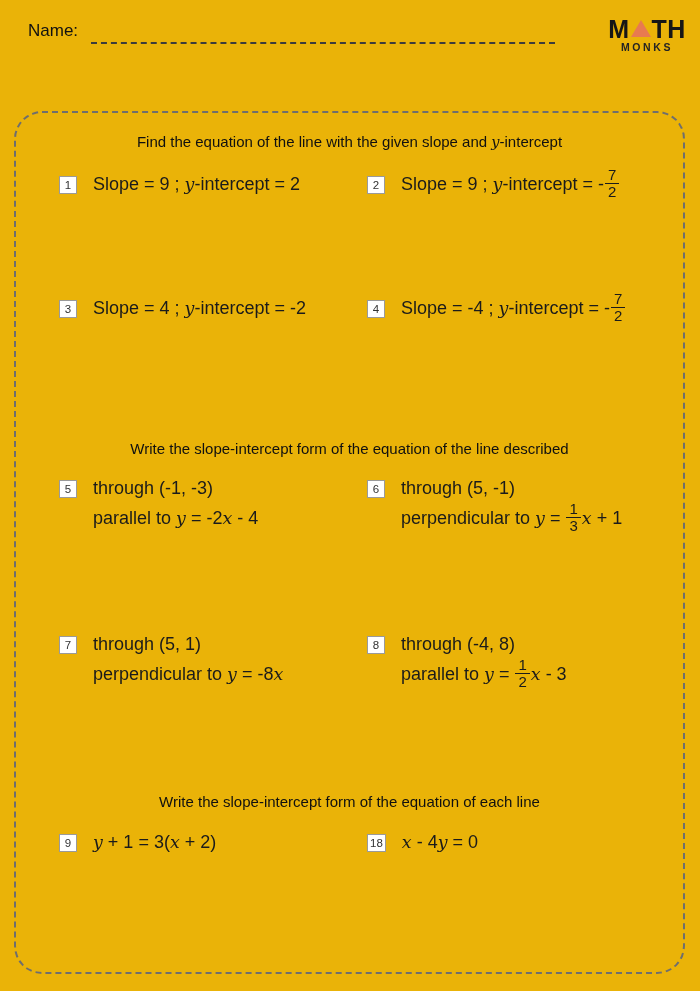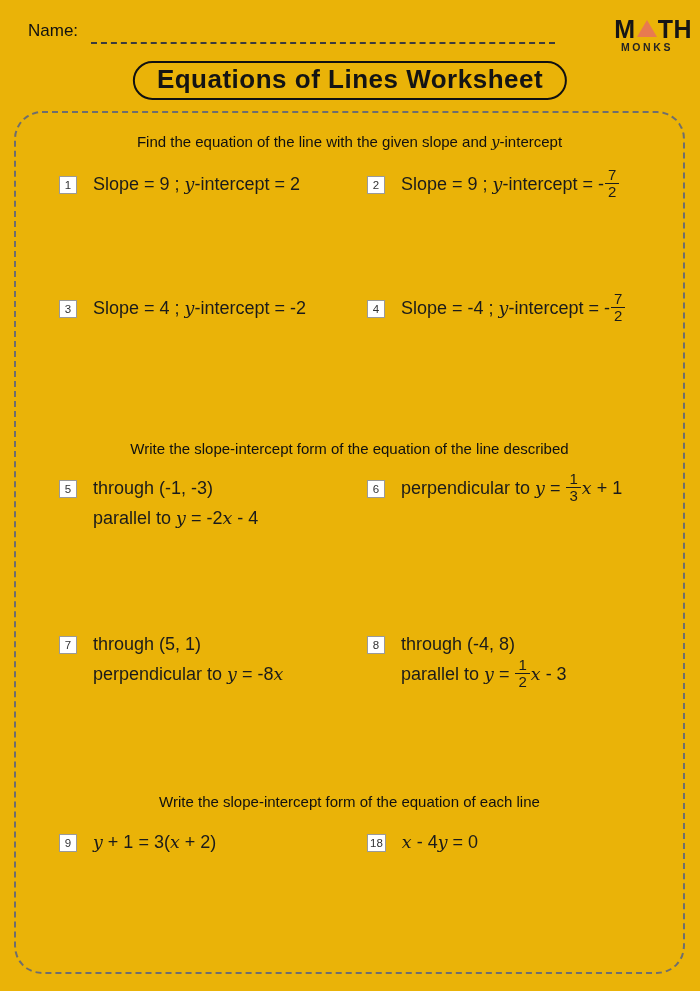--- a/index.html
+++ b/index.html
@@ -6,21 +6,21 @@
   .page{position:relative;width:700px;height:991px;background:#eab308;overflow:hidden;
         font-family:"Liberation Sans","DejaVu Sans",sans-serif;color:#1b1b1b;}
 
   
   .name-label{position:absolute;left:28px;top:21px;font-size:17px;color:#111;}
   .name-line{position:absolute;left:91px;top:28px;width:464px;height:14px;
              border-bottom:2px dashed #3c3c3c;}
 
   .logo{position:absolute;left:602px;top:16px;width:90px;text-align:right;}
   .logo-top{font-size:25px;font-weight:bold;color:#161616;letter-spacing:.5px;
-            line-height:26px;white-space:nowrap;text-align:right;}
+            line-height:26px;white-space:nowrap;text-align:center;}
   .tri{display:inline-block;width:0;height:0;border-left:10px solid transparent;
        border-right:10px solid transparent;border-bottom:17px solid #E87A50;
        margin:0 1px;position:relative;top:-1px;}
   .logo-sub{font-size:10.5px;font-weight:bold;color:#242424;letter-spacing:2.6px;
             margin-top:-1px;text-align:center;}
 
   
   .title-pill{position:absolute;left:50%;top:61px;transform:translateX(-50%);
               border:2.5px solid #111;border-radius:22px;padding:1px 22px 3px 22px;
               font-size:26px;font-weight:600;letter-spacing:.5px;white-space:nowrap;
@@ -58,21 +58,20 @@
 <div class="page">
 
   <span class="name-label">Name:</span>
   <div class="name-line"></div>
 
   <div class="logo">
     <div class="logo-top"><span>M</span><span class="tri" style="border-bottom-color: rgb(232, 122, 80);"></span><span>TH</span></div>
     <div class="logo-sub">MONKS</div>
   </div>
 
-  <div class="title-pill">Equations of Lines Worksheet</div>
 
   <div class="content-box">
 
     <div class="section-head s2">
         <div class="pline"><span>Write the slope-intercept form of the equation of the line described</span></div>
       </div>
     <div class="section-head s1">
         <div class="pline"><span>Find the equation of the line with the given slope and </span><span class="var">y</span><span>-intercept</span></div>
       </div>
     <div class="section-head s3">
@@ -106,20 +105,21 @@
     <div class="problem p5">
       <span class="pnum">5</span>
       <div class="plines">
           <div class="pline"><span>through (-1, -3)</span></div>
           <div class="pline"><span>parallel to </span><span class="var">y</span><span> = -2</span><span class="var">x</span><span> - 4</span></div>
         </div>
     </div>
     <div class="problem p6">
       <span class="pnum">6</span>
       <div class="plines">
+          <div class="pline"><span>through (5, -1)</span></div>
           <div class="pline"><span>perpendicular to </span><span class="var">y</span><span> = </span><span class="frac"><span class="fnum">1</span><span class="fden">3</span></span><span class="var">x</span><span> + 1</span></div>
         </div>
     </div>
     <div class="problem p7">
       <span class="pnum">7</span>
       <div class="plines">
           <div class="pline"><span>through (5, 1)</span></div>
           <div class="pline"><span>perpendicular to </span><span class="var">y</span><span> = -8</span><span class="var">x</span></div>
         </div>
     </div>

